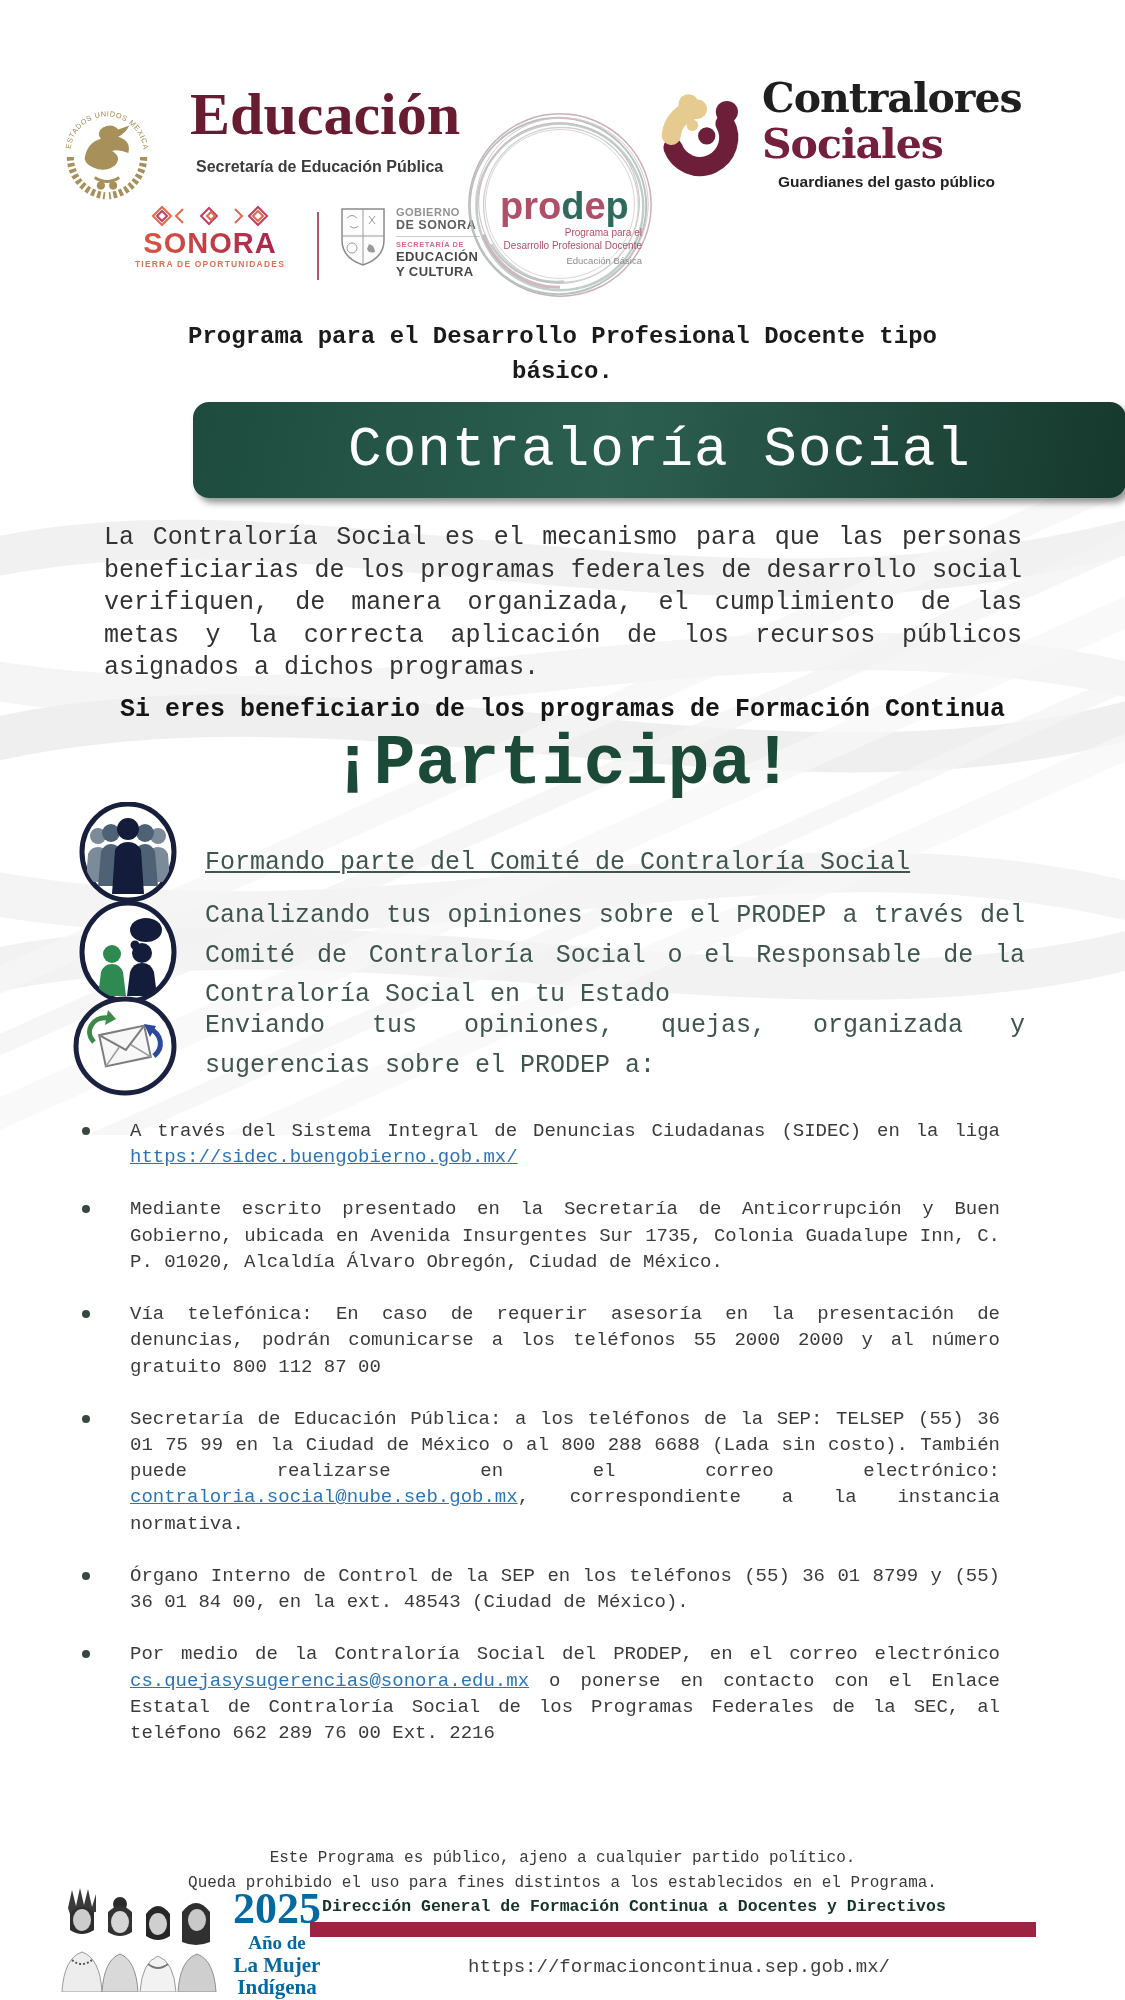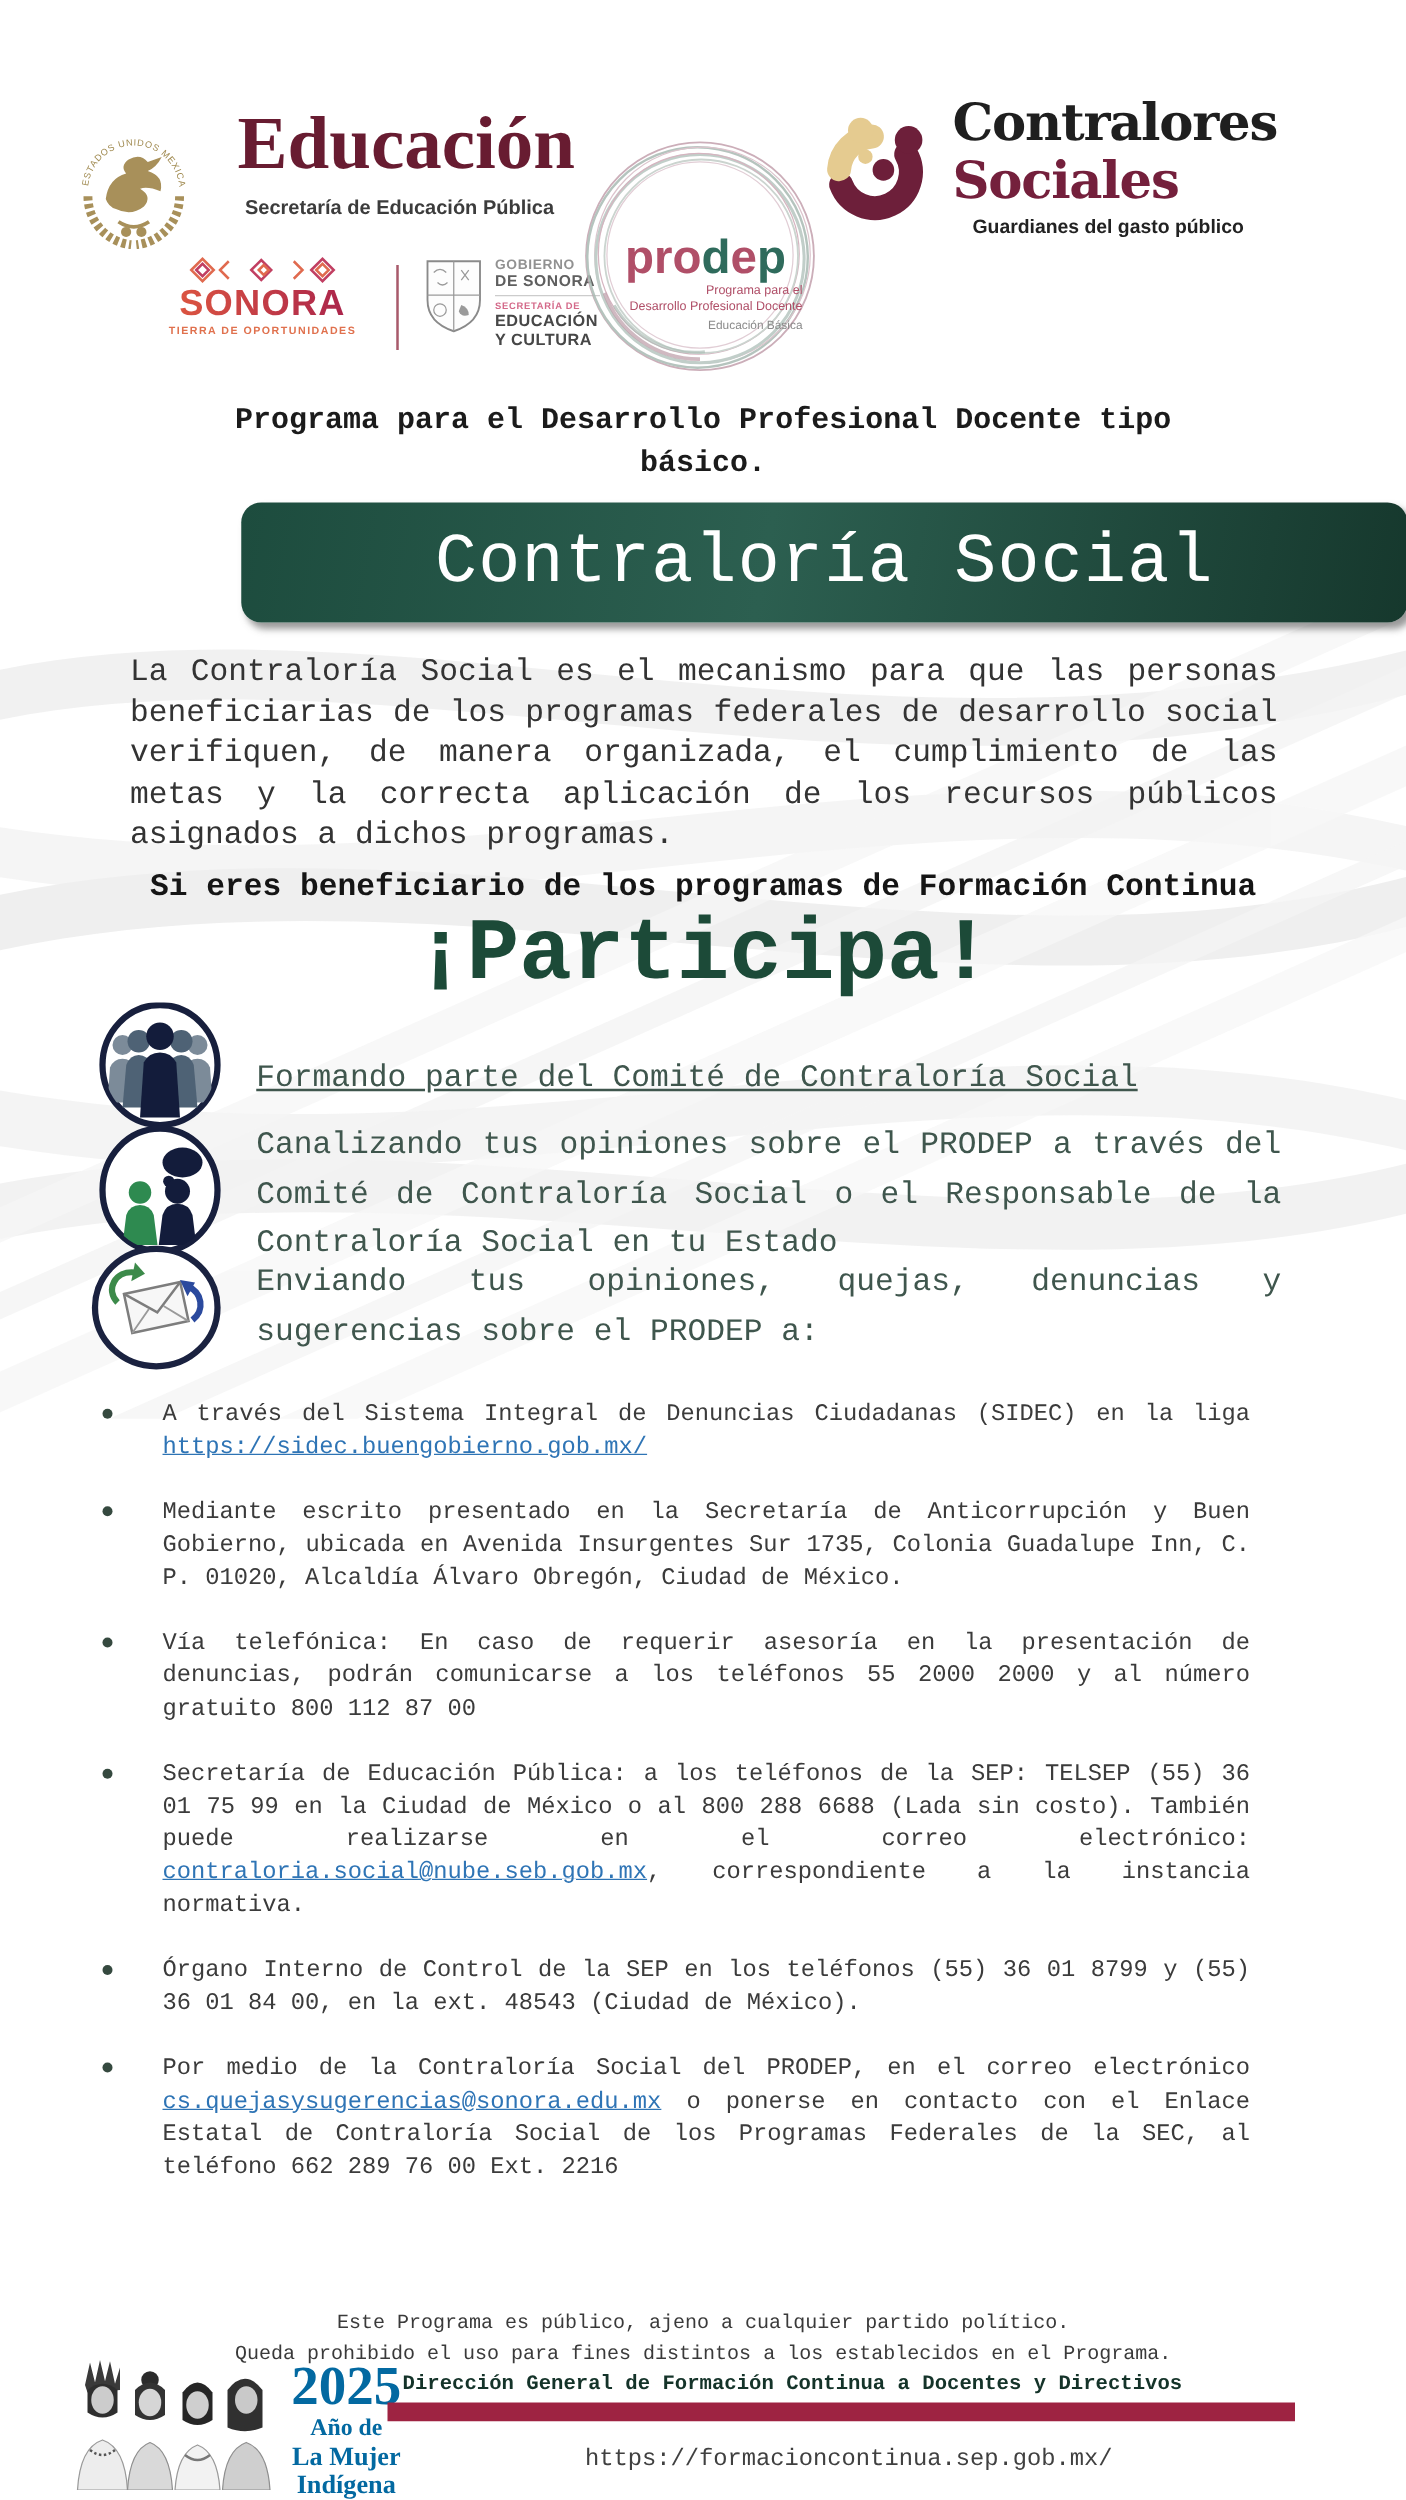--- a/index.html
+++ b/index.html
@@ -274,21 +274,21 @@
         <rect x="30" y="34" width="46" height="32" fill="#f7f7f7" stroke="#7d7d7d" stroke-width="2"></rect>
         <path d="M30,34 L53,54 L76,34" fill="none" stroke="#7d7d7d" stroke-width="2"></path>
         <path d="M30,66 L47,50 M76,66 L59,50" fill="none" stroke="#9a9a9a" stroke-width="1.5"></path>
       </g>
       <path d="M22,46 C12,36 20,20 36,22" fill="none" stroke="#3c8a4a" stroke-width="5"></path>
       <path d="M36,14 L44,23 L33,29 Z" fill="#3c8a4a"></path>
       <path d="M82,60 C92,52 90,38 78,33" fill="none" stroke="#2b4a9e" stroke-width="5"></path>
       <path d="M72,28 L84,30 L78,41 Z" fill="#2b4a9e"></path>
     </svg>
   </div>
-  <div class="abs way-text" id="way-text-3">Enviando tus opiniones, quejas, denuncias y sugerencias sobre el PRODEP a:</div>
+  <div class="abs way-text" id="way-text-3">Enviando tus opiniones, quejas, organizada y sugerencias sobre el PRODEP a:</div>
 
   <div class="abs" id="bullets">
     <div class="bullet">
       <div class="bullet-dot"></div>
       <div class="bullet-text"><span>A través del Sistema Integral de Denuncias Ciudadanas (SIDEC) en la liga </span><a class="lnk">https://sidec.buengobierno.gob.mx/</a><span></span></div>
     </div>
     <div class="bullet">
       <div class="bullet-dot"></div>
       <div class="bullet-text"><span>Mediante escrito presentado en la Secretaría de Anticorrupción y Buen Gobierno, ubicada en Avenida Insurgentes Sur 1735, Colonia Guadalupe Inn, C. P. 01020, Alcaldía Álvaro Obregón, Ciudad de México.</span></div>
     </div>

